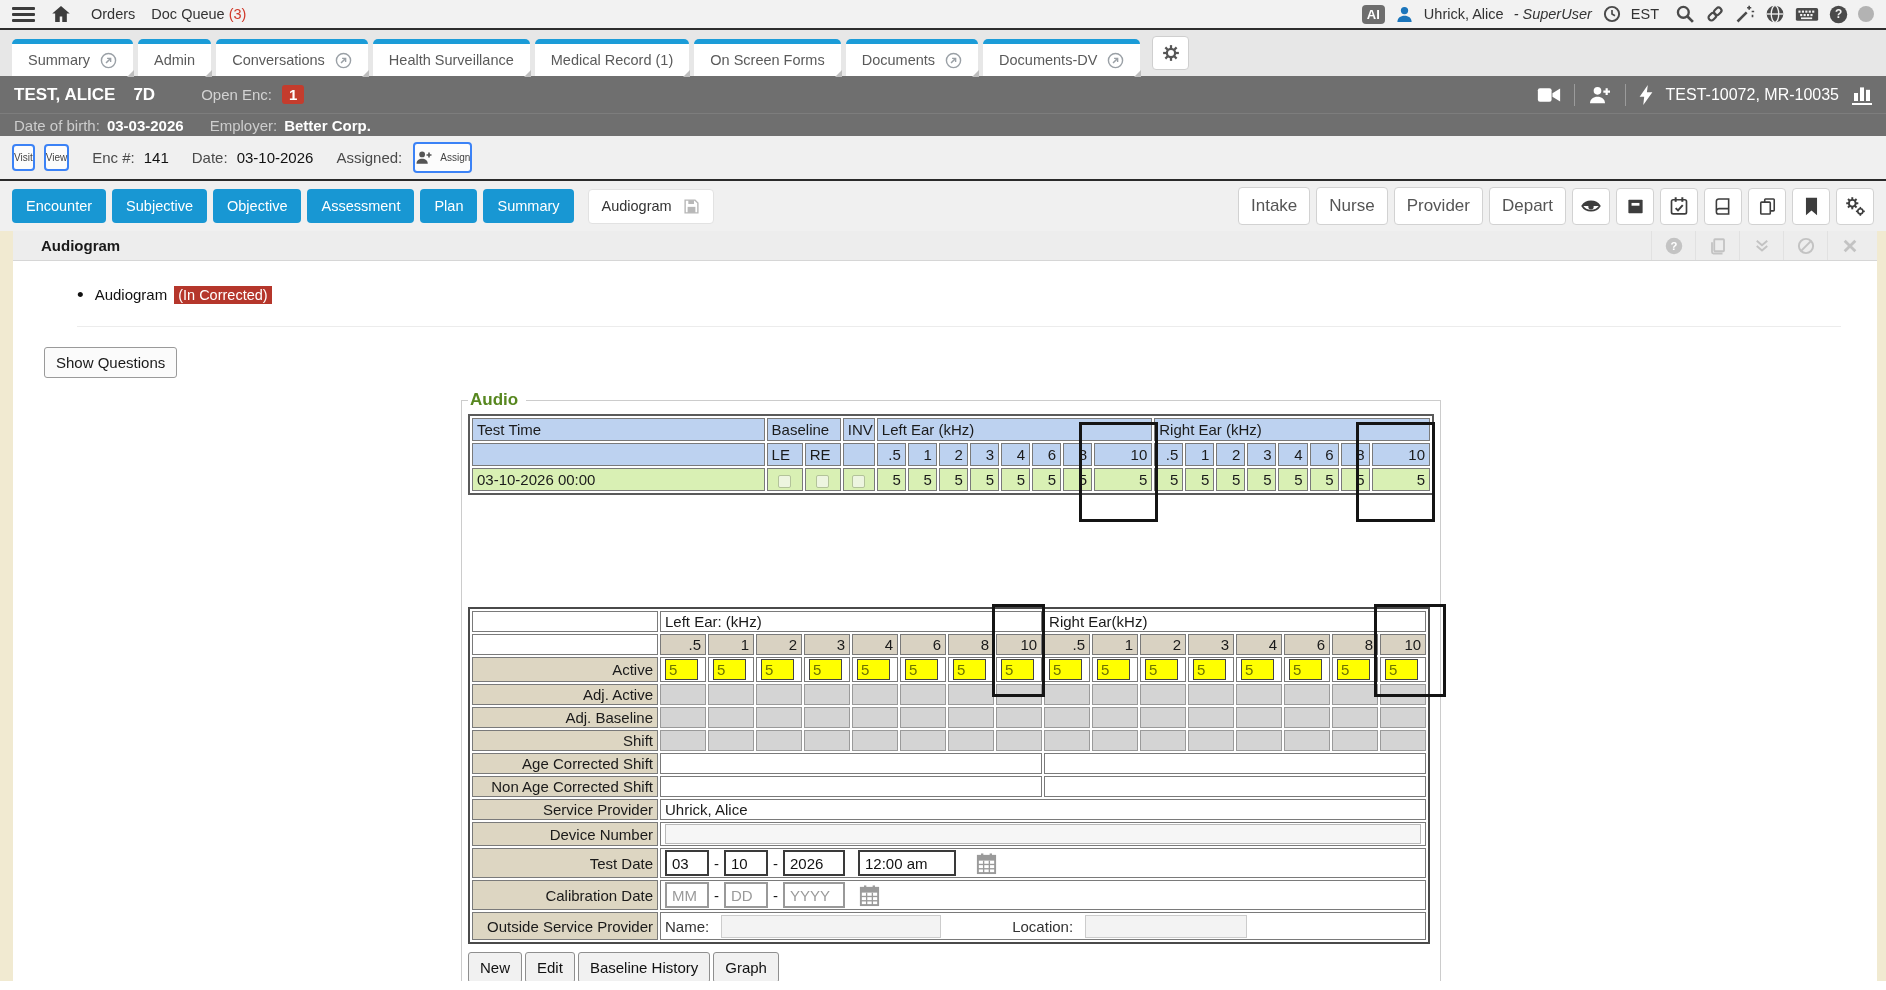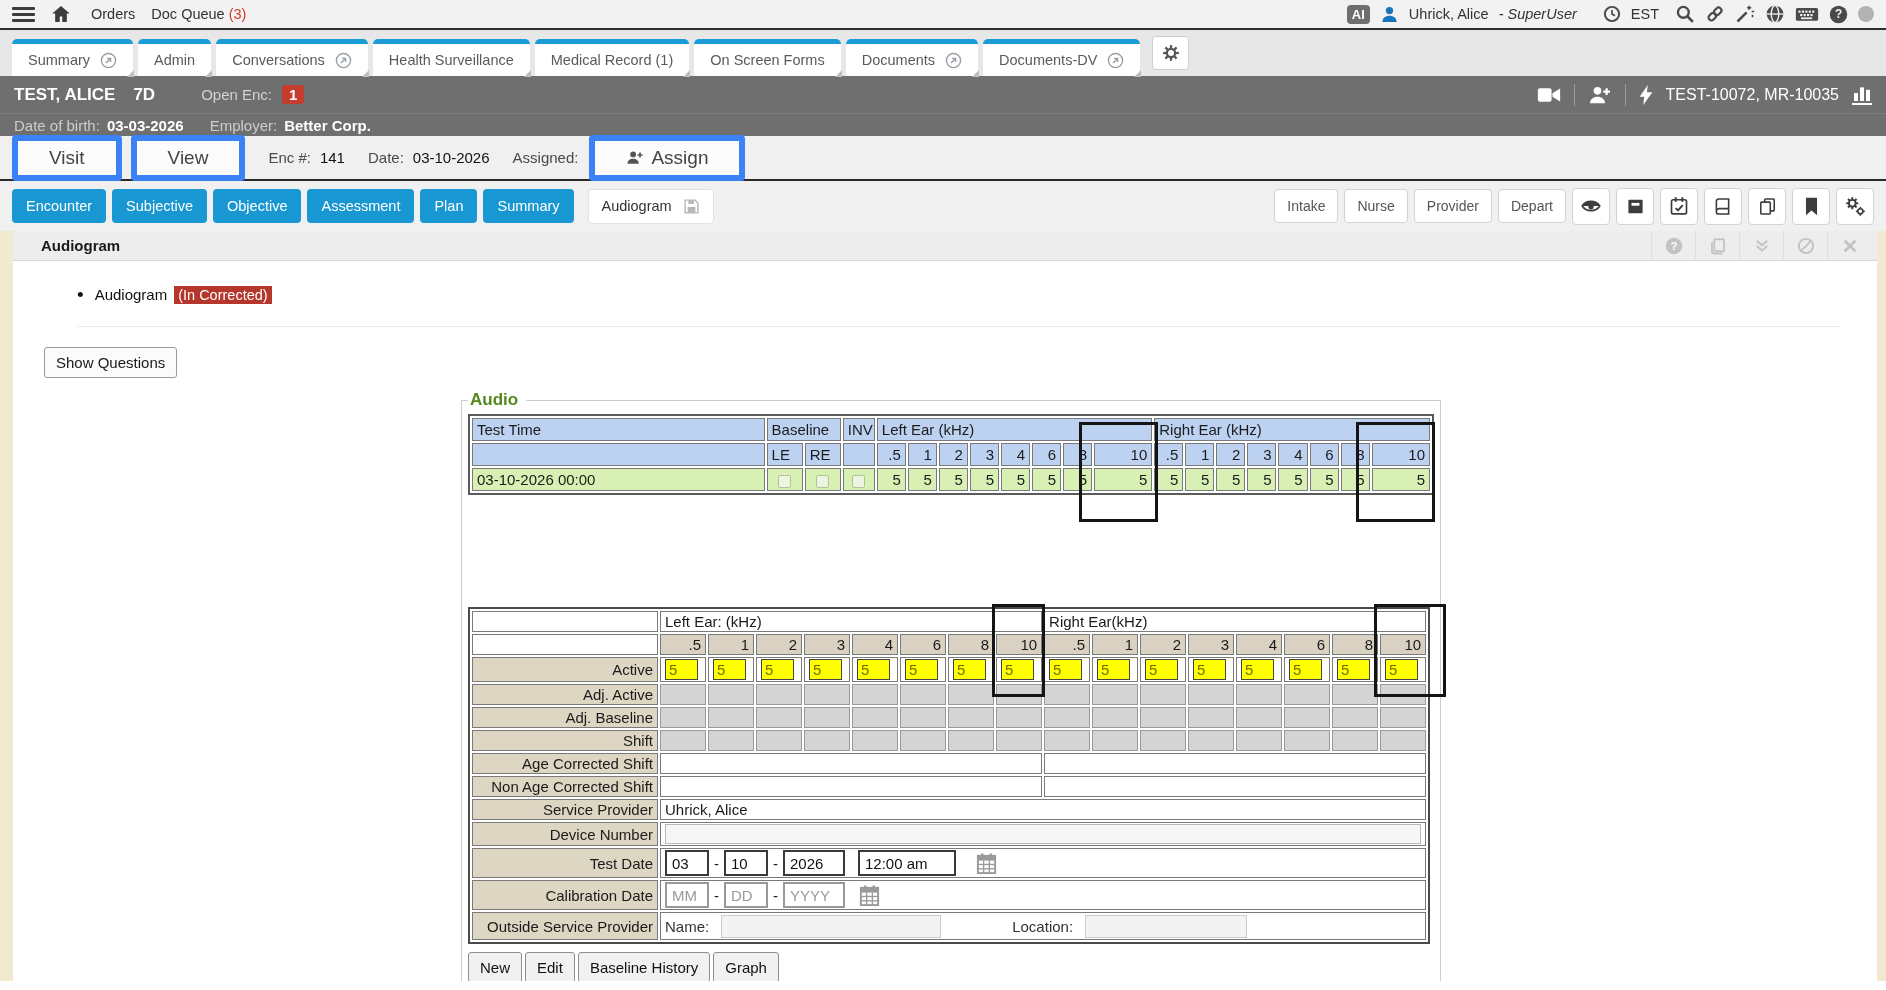--- a/index.html
+++ b/index.html
@@ -12,21 +12,21 @@
     padding:0 12px; border-bottom:2px solid #2e2e2e; }
   .hamb{ width:23px; display:flex; flex-direction:column; gap:3px; margin-right:16px; cursor:pointer;}
   .hamb span{ height:3px; background:#3c3c3c; border-radius:1px; }
   .home-ic{ color:#3c3c3c; margin-right:20px; }
   .menu-link{ font-size:14.5px; color:#333; margin-right:16px; white-space:nowrap; }
   .red{ color:#d03a2b; }
   .top-right{ margin-left:auto; display:flex; align-items:center; gap:10px; color:#4a4a4a; }
   .ai-badge{ background:#6e6e6e; color:#fff; font-weight:bold; font-size:13px;
     padding:2px 5px; border-radius:4px; }
   .uname{ font-size:14.5px; color:#333; }
-  .urole{ font-size:14.5px; color:#333; font-style:italic; margin-right:16px;}
+  .urole{ font-size:14.5px; color:#333; font-style:italic; margin-right:1px;}
   .tz{ font-size:14.5px; color:#333; margin-right:6px;}
   .presence{ width:16px; height:16px; border-radius:50%; background:#b3b3b3; }
 
   
   .tabbar{ height:46px; background:#e7e7e7; display:flex; align-items:flex-end; padding:0 0 0 12px; gap:5px; }
   .tab{ height:37px; background:#fff; border-top:5px solid #1b9cd8; border-radius:5px 5px 0 0;
     display:flex; align-items:center; gap:10px; padding:0 16px; font-size:14.5px; color:#5a5a5a;
     position:relative; cursor:pointer; white-space:nowrap;}
   .tab::after{ content:""; position:absolute; right:-1px; bottom:-1px;
     border-left:7px solid transparent; border-bottom:7px solid #bdbdbd; }
@@ -45,36 +45,36 @@
   .ids{ font-size:16px; }
   .chartic{ border-bottom:2px solid #fff; padding-bottom:2px; cursor:pointer;}
   .pbar2{ height:23px; background:#6f6f6f; border-top:1px solid #7d7d7d; color:#fff;
     display:flex; align-items:center; padding:0 14px; font-size:15px; }
   .lbl2{ color:#cdcdcd; }
   .val2{ font-weight:bold; margin-left:7px; margin-right:26px; }
 
   
   .visitrow{ height:45px; background:#f0f0f0; display:flex; align-items:center; padding:0 12px;
     gap:9px; border-bottom:2px solid #2a2a2a; }
-  .wbtn{ background:#fcfcfc; border:6px solid #3b82f6; border-radius:4px; padding:6px 31px;
-    font-size:19px; color:#444; cursor:pointer; font-family:inherit;}
+  .wbtn{ background:#fcfcfc; border:2px solid #3b82f6; border-radius:4px; padding:6px 0;
+    font-size:10px; color:#444; cursor:pointer; font-family:inherit;}
   .vlbl{ font-size:15px; color:#4a4a4a; margin-left:14px; }
   .vval{ font-size:15px; font-weight:normal; color:#111; }
   .assign-btn{ display:flex; align-items:center; gap:7px; margin-left:2px;}
 
   
   .soapbar{ height:50px; background:#f0f0f0; display:flex; align-items:center; padding:0 12px; gap:6px; }
   .bluebtn{ background:#1897d3; color:#fff; border:none; border-radius:4px; padding:9px 14px;
     font-size:14.5px; cursor:pointer; font-family:inherit;}
   .doc-tab{ background:#fff; border:1px solid #e2e2e2; border-radius:4px; padding:8px 13px;
     font-size:14.5px; color:#333; display:flex; gap:11px; align-items:center; margin-left:8px; cursor:pointer;}
   .floppy{ color:#b8b8b8; }
   .right-tools{ margin-left:auto; display:flex; gap:6px; align-items:center; }
   .stagebtn{ background:#fff; border:1px solid #d2d2d2; border-radius:4px; padding:8px 12px;
-    font-size:14px; color:#555; cursor:pointer; font-family:inherit;}
+    font-size:17px; color:#555; cursor:pointer; font-family:inherit;}
   .iconbtn{ width:38px; height:37px; background:#fff; border:1px solid #d2d2d2; border-radius:4px;
     display:flex; align-items:center; justify-content:center; color:#3d3d3d; cursor:pointer;}
 
   
   .content{ display:flex; height:750px; overflow:hidden; }
   .edge-l{ width:13px; background:#f1ead1; }
   .edge-r{ width:9px; background:#f1ead1; }
   .main{ flex:1; background:#fff; position:relative; overflow:hidden; }
 
   .panel-header{ height:30px; background:#ededed; border-bottom:1px solid #d6d6d6;

